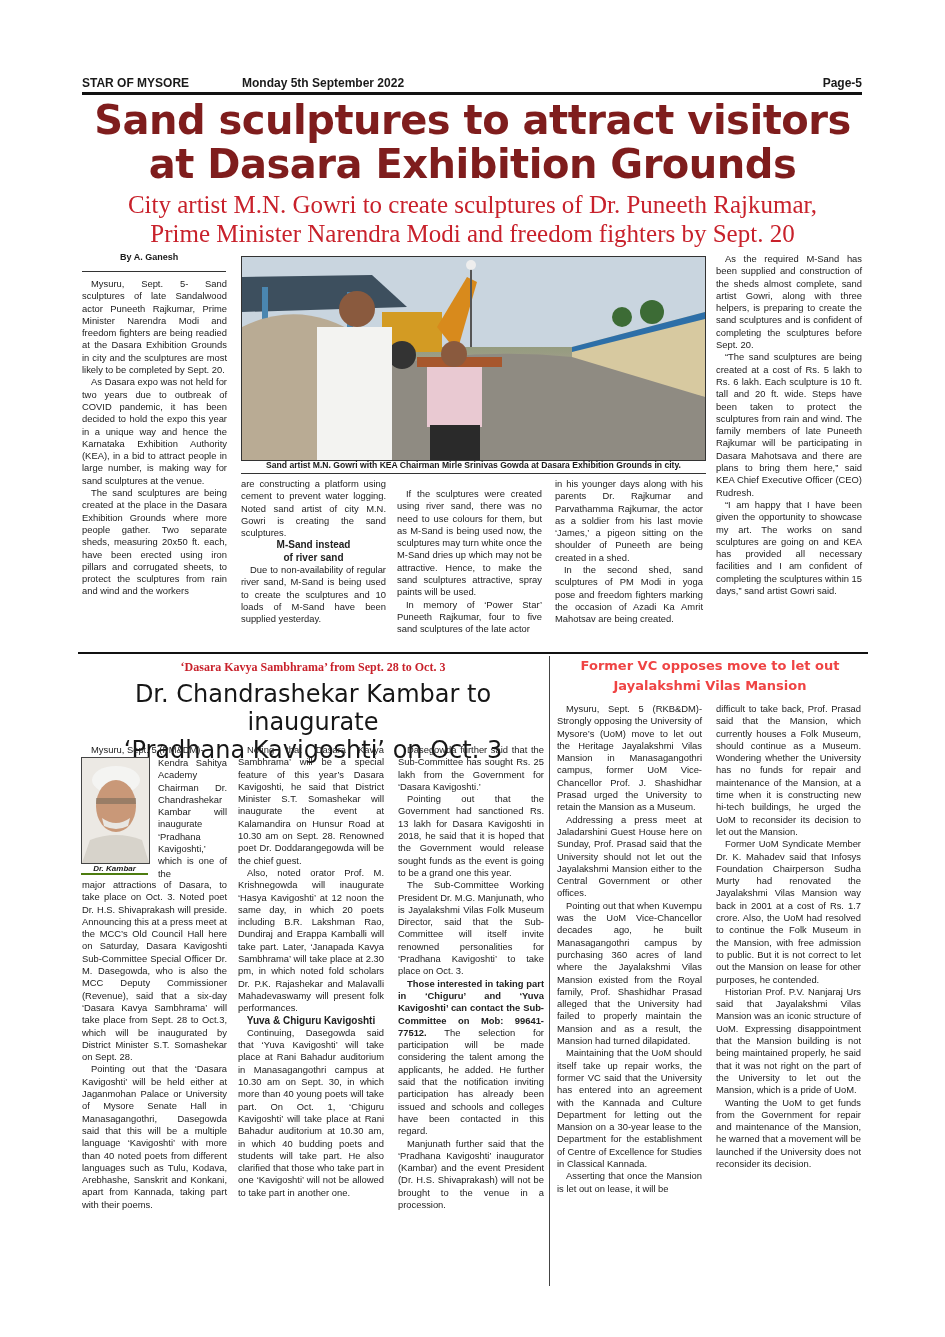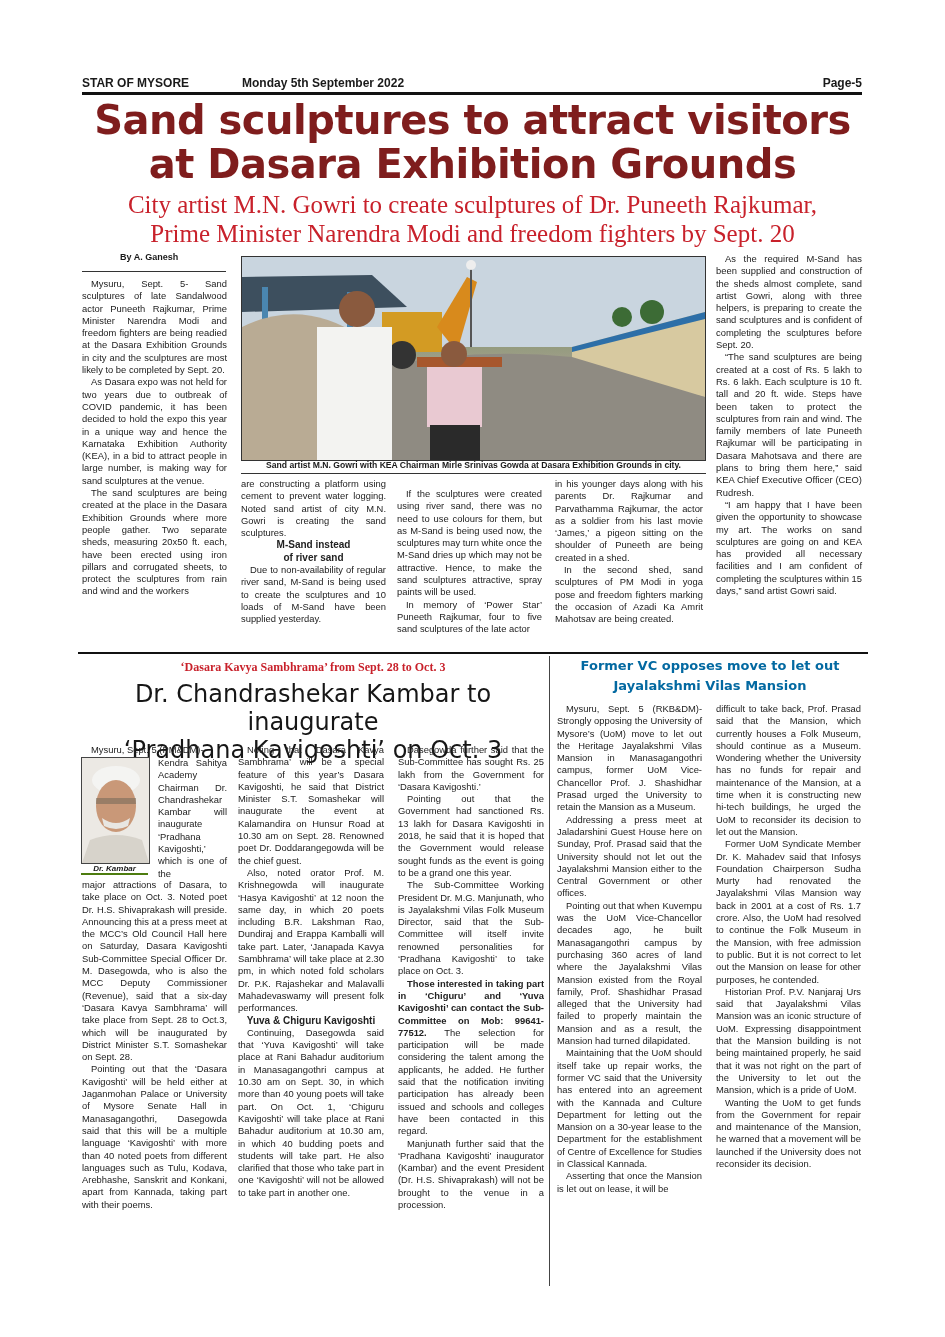--- a/index.html
+++ b/index.html
@@ -17,21 +17,21 @@
   .col p{margin:0;text-indent:9px;}
   .col p.noind{text-indent:0;}
   .col h4{margin:0;text-align:center;font-size:10px;font-weight:bold;line-height:12.3px;}
   .rule{position:absolute;height:1px;background:#333;}
   .photo{left:241px;top:256px;width:463px;height:203px;border:1px solid #333;overflow:hidden;
     background:linear-gradient(180deg,#b7c7d6 0%,#d3dbe3 28%,#8d9a78 40%,#a69f8f 55%,#9f9b90 100%);}
   .caption{left:241px;top:460px;width:465px;text-align:center;font-size:8.6px;font-weight:bold;}
   .rule-mid{left:78px;top:652px;width:790px;height:2px;background:#111;}
   .k-red{left:78px;top:656px;width:470px;text-align:center;font-family:"Liberation Serif",serif;font-weight:bold;color:#c8212b;font-size:12px;line-height:22px;}
   .k-black{left:78px;top:680px;width:470px;text-align:center;font-family:"DejaVu Sans",sans-serif;font-size:24px;line-height:28px;color:#161616;}
-  .vc-head{left:552px;top:656px;width:316px;text-align:center;font-family:"DejaVu Sans",sans-serif;font-weight:bold;font-size:13px;line-height:20px;color:#0369a1;}
+  .vc-head{left:552px;top:656px;width:316px;text-align:center;font-family:"DejaVu Sans",sans-serif;font-weight:bold;font-size:13px;line-height:20px;color:#ef4444;}
   .vline{position:absolute;width:1px;background:#444;}
   .portrait{left:81px;top:757px;width:67px;height:105px;border:1px solid #444;
     background:radial-gradient(ellipse at 50% 42%,#d9b89a 0%,#c09478 30%,#f0ede8 60%,#e8e4de 100%);}
   .portrait-cap{left:81px;top:864px;width:67px;text-align:center;font-size:8px;font-style:italic;font-weight:bold;border-bottom:2px solid #4d7c0f;}
   svg{display:block;}
 </style>
 </head>
 <body>
 
 <div class="abs mast">

